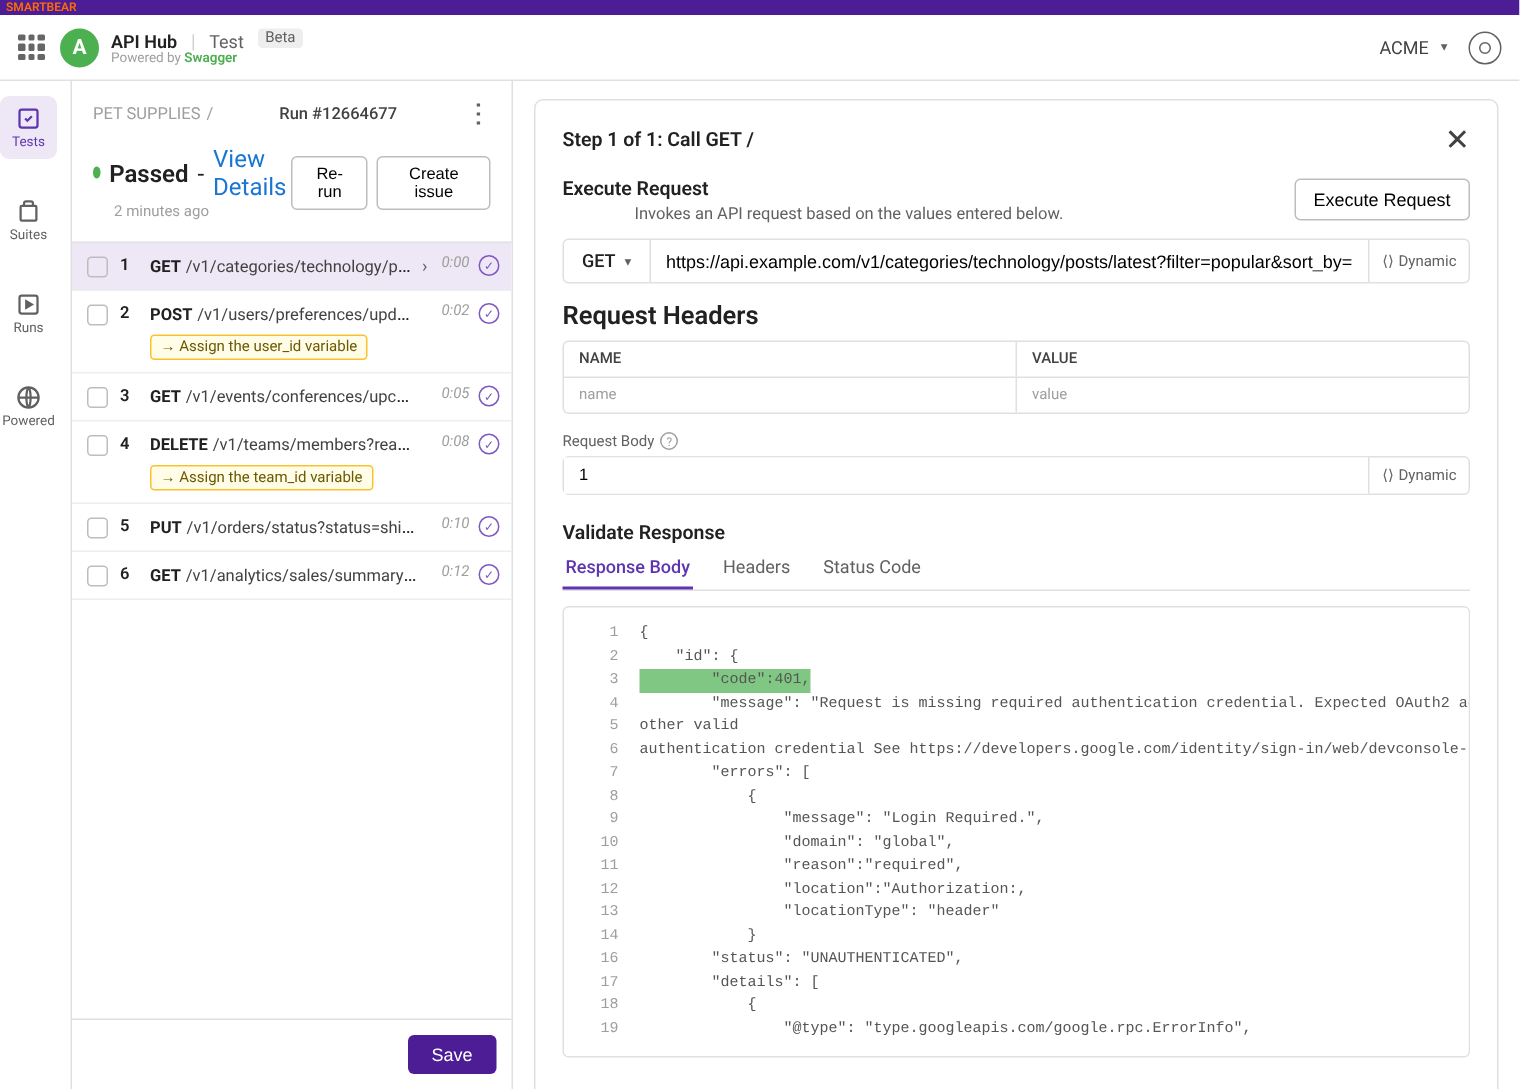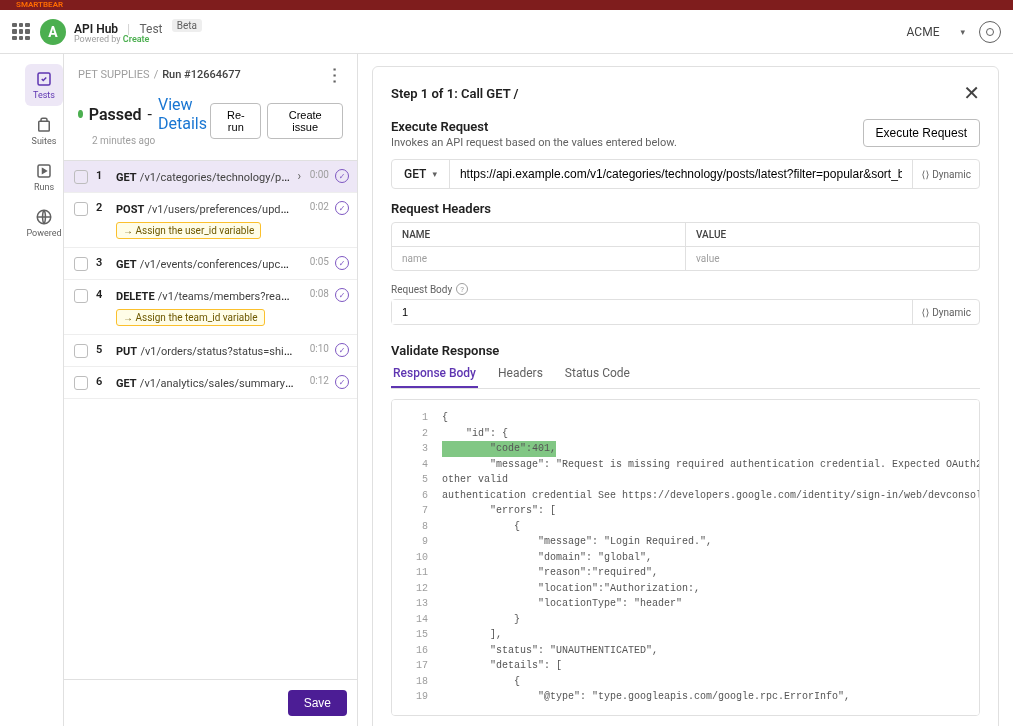--- a/index.html
+++ b/index.html
@@ -1,40 +1,40 @@
 <!DOCTYPE html>
 <html><head>
 <meta charset="utf-8">
 <style>
 * { margin: 0; padding: 0; box-sizing: border-box; }
 body { font-family: -apple-system, BlinkMacSystemFont, "Segoe UI", Roboto, sans-serif; font-size: 13px; color: #212121; background: #fff; }
-.topbar-sb { height: 10px; background: #7f1d1d; padding-left: 16px; font-size: 8px; color: #ff6b00; font-weight: 600; }
+.topbar-sb { height: 10px; background: #4c1d95; padding-left: 4px; font-size: 8px; color: #ff6b00; font-weight: 600; }
 .header { display: flex; align-items: center; height: 44px; border-bottom: 1px solid #e0e0e0; padding: 0 12px; }
 .apps-icon { width: 18px; height: 18px; margin-right: 10px; display: grid; grid-template-columns: repeat(3,1fr); grid-template-rows: repeat(3,1fr); gap: 2px; cursor: pointer; }
 .apps-icon span { background: #666; border-radius: 1px; }
 .logo { width: 26px; height: 26px; background: #4caf50; border-radius: 50%; display: flex; align-items: center; justify-content: center; color: #fff; font-weight: bold; margin-right: 8px; font-size: 14px; }
 .title { font-size: 12px; font-weight: 600; color: #212121; }
 .title-sep { color: #bdbdbd; margin: 0 6px; font-weight: 300; }
 .title-test { color: #616161; font-weight: 400; margin-top: 45px; }
 .beta { font-size: 10px; background: #eee; color: #616161; padding: 1px 5px; border-radius: 3px; margin-left: 6px; vertical-align: 4px; }
 .powered { font-size: 9px; color: #9e9e9e; margin-top: -2px; }
 .powered b { color: #4caf50; font-weight: 600; }
 .header-right { margin-left: auto; display: flex; align-items: center; gap: 14px; }
-.org-select { font-size: 12px; color: #424242; cursor: pointer; display: flex; align-items: center; gap: 21px; }
+.org-select { font-size: 12px; color: #424242; cursor: pointer; display: flex; align-items: center; gap: 8px; }
 .profile-icon { width: 22px; height: 22px; border: 1.5px solid #616161; border-radius: 50%; display: flex; align-items: center; justify-content: center; }
 .profile-icon .inner { width: 8px; height: 8px; border: 1.5px solid #616161; border-radius: 50%; }
 .layout { display: flex; height: calc(100vh - 54px); }
-.sidebar { width: 64px; border-right: 1px solid #e0e0e0; display: flex; flex-direction: column; align-items: flex-end; padding-top: 10px; gap: 4px; }
+.sidebar { width: 48px; border-right: 1px solid #e0e0e0; display: flex; flex-direction: column; align-items: flex-start; padding-top: 10px; gap: 20px; }
 .sidebar-item { display: flex; flex-direction: column; align-items: center; gap: 2px; padding: 6px 4px; width: 38px; border-radius: 6px; cursor: pointer; font-size: 9px; color: #616161; }
 .sidebar-item.active { background: #ede7f6; color: #5e35b1; }
 .sidebar-item svg { width: 18px; height: 18px; }
 .run-panel { width: 294px; border-right: 1px solid #e0e0e0; display: flex; flex-direction: column; }
 .breadcrumb { padding: 10px 14px 4px; font-size: 11px; color: #9e9e9e; display: flex; align-items: center; }
 .breadcrumb .sep { margin: 0 4px; }
-.breadcrumb .run-id { color: #424242; font-weight: 500; }
+.breadcrumb .run-id { color: #424242; font-weight: 500; margin-left: 40px; }
 .kebab { margin-left: auto; font-size: 18px; color: #616161; cursor: pointer; letter-spacing: -2px; transform: rotate(90deg); }
 .status-row { display: flex; align-items: center; padding: 6px 14px 14px; }
 .status-left { flex: 1; }
 .status-badge { display: flex; align-items: center; gap: 6px; font-size: 16px; }
 .status-dot { width: 8px; height: 8px; background: #4caf50; border-radius: 50%; }
 .status-passed { font-weight: 600; }
 .view-details { color: #1976d2; cursor: pointer; }
 .status-time { font-size: 10px; color: #9e9e9e; margin-top: 2px; margin-left: 14px; }
 .status-buttons { display: flex; gap: 6px; }
 .btn-outline { border: 1px solid #bdbdbd; background: #fff; padding: 5px 10px; border-radius: 4px; font-size: 11px; cursor: pointer; }
@@ -42,38 +42,38 @@
 .step-row { display: flex; align-items: flex-start; padding: 8px 8px 8px 10px; border-bottom: 1px solid #eee; cursor: pointer; position: relative; }
 .step-row.active { background: #ede7f6; }
 .step-check { margin-right: 8px; width: 14px; height: 14px; border: 1px solid #bdbdbd; border-radius: 3px; margin-top: 1px; flex-shrink: 0; }
 .step-num { width: 12px; font-size: 11px; font-weight: 600; margin-right: 8px; flex-shrink: 0; }
 .step-body { flex: 1; min-width: 0; margin-right: 6px; }
 .step-method { font-weight: 700; font-size: 11px; }
 .step-path { font-size: 11px; color: #424242; }
 .step-line { white-space: nowrap; overflow: hidden; text-overflow: ellipsis; }
 .assign-badge { display: inline-block; border: 1px solid #fbc02d; background: #fffde7; color: #6d5800; font-size: 10px; padding: 2px 6px; border-radius: 3px; margin-top: 6px; }
 .step-chevron { color: #616161; font-size: 12px; }
-.step-time { width: 28px; text-align: right; font-size: 10px; color: #9e9e9e; margin-right: 6px; flex-shrink: 0; }
+.step-time { width: 28px; text-align: right; font-size: 10px; color: #9e9e9e; margin-right: 6px; flex-shrink: 0; font-style: italic; }
 .step-status { width: 14px; height: 14px; border: 1.5px solid #7e57c2; border-radius: 50%; display: flex; align-items: center; justify-content: center; flex-shrink: 0; color: #7e57c2; font-size: 8px; }
 .save-area { padding: 10px; border-top: 1px solid #e0e0e0; display: flex; justify-content: flex-end; }
 .save-btn { background: #4c1d95; color: #fff; border: none; padding: 6px 16px; border-radius: 4px; font-size: 12px; cursor: pointer; }
 .detail-panel { flex: 1; padding: 12px 14px; overflow-y: auto; }
 .detail-card { border: 1px solid #e0e0e0; border-radius: 6px; padding: 14px 18px; }
 .detail-header { display: flex; align-items: center; margin-bottom: 14px; justify-content: center; }
 .detail-title { font-size: 13px; font-weight: 600; }
 .close-x { margin-left: auto; font-size: 20px; color: #424242; cursor: pointer; }
 .section-row { display: flex; justify-content: space-between; align-items: flex-start; margin-bottom: 10px; }
 .section-title { font-size: 13px; font-weight: 600; margin-bottom: 2px; }
-.section-desc { font-size: 11px; color: #616161; }
+.section-desc { font-size: 11px; color: #616161; margin-left: 48px; }
 .exec-btn { border: 1px solid #bdbdbd; background: #fff; padding: 6px 12px; border-radius: 4px; font-size: 12px; cursor: pointer; }
 .req-line { display: flex; border: 1px solid #e0e0e0; border-radius: 4px; margin-bottom: 12px; overflow: hidden; }
 .method-sel { padding: 7px 12px; border-right: 1px solid #e0e0e0; font-size: 12px; font-weight: 500; display: flex; align-items: center; gap: 6px; cursor: pointer; }
 .url-input { flex: 1; padding: 7px 10px; font-size: 12px; border: none; outline: none; }
 .dynamic-badge { padding: 4px 8px; font-size: 10px; color: #616161; display: flex; align-items: center; gap: 3px; border-left: 1px solid #e0e0e0; cursor: pointer; }
-.sub-title { font-size: 13px; font-weight: 600; margin-bottom: 6px; }
+.sub-title { font-size: 17px; font-weight: 600; margin-bottom: 6px; }
 .req-table { border: 1px solid #e0e0e0; border-radius: 4px; margin-bottom: 12px; }
 .req-table-row { display: flex; }
 .req-table-row.head { border-bottom: 1px solid #e0e0e0; }
 .req-cell { flex: 1; padding: 6px 10px; font-size: 10px; }
 .req-cell.name { border-right: 1px solid #e0e0e0; }
 .req-table-row.head .req-cell { font-size: 10px; color: #424242; font-weight: 500; }
 .req-table-row.body .req-cell { color: #9e9e9e; font-style: normal; }
 .body-label { font-size: 10px; color: #616161; margin-bottom: 4px; display: flex; align-items: center; gap: 4px; }
 .body-row { display: flex; border: 1px solid #e0e0e0; border-radius: 4px; margin-bottom: 18px; }
 .body-input { flex: 1; padding: 6px 10px; font-size: 11px; border: none; outline: none; }
@@ -106,21 +106,21 @@
       <span></span>
     </div>
   <div class="logo">A</div>
   <div>
     <div>
       <span class="title">API Hub</span>
       <span class="title-sep">|</span>
       <span class="title title-test">Test</span>
       <span class="beta">Beta</span>
     </div>
-    <div class="powered"><span>Powered by</span> <b>Create</b></div>
+    <div class="powered"><span>Powered by</span> <b>Swagger</b></div>
   </div>
   <div class="header-right">
     <div class="org-select">
         <span>ACME</span>
         <span class="chev">▾</span>
       </div>
     <div class="profile-icon">
         <div class="inner"></div>
       </div>
   </div>
@@ -320,21 +320,20 @@
           <div class="code-line"><span class="code-ln">5</span><span class="code-txt ">other valid</span></div>
           <div class="code-line"><span class="code-ln">6</span><span class="code-txt ">authentication credential See https://developers.google.com/identity/sign-in/web/devconsole-project.",</span></div>
           <div class="code-line"><span class="code-ln">7</span><span class="code-txt ">        "errors": [</span></div>
           <div class="code-line"><span class="code-ln">8</span><span class="code-txt ">            {</span></div>
           <div class="code-line"><span class="code-ln">9</span><span class="code-txt ">                "message": "Login Required.",</span></div>
           <div class="code-line"><span class="code-ln">10</span><span class="code-txt ">                "domain": "global",</span></div>
           <div class="code-line"><span class="code-ln">11</span><span class="code-txt ">                "reason":"required",</span></div>
           <div class="code-line"><span class="code-ln">12</span><span class="code-txt ">                "location":"Authorization:,</span></div>
           <div class="code-line"><span class="code-ln">13</span><span class="code-txt ">                "locationType": "header"</span></div>
           <div class="code-line"><span class="code-ln">14</span><span class="code-txt ">            }</span></div>
-          <div class="code-line"><span class="code-ln">15</span><span class="code-txt ">        ],</span></div>
           <div class="code-line"><span class="code-ln">16</span><span class="code-txt ">        "status": "UNAUTHENTICATED",</span></div>
           <div class="code-line"><span class="code-ln">17</span><span class="code-txt ">        "details": [</span></div>
           <div class="code-line"><span class="code-ln">18</span><span class="code-txt ">            {</span></div>
           <div class="code-line"><span class="code-ln">19</span><span class="code-txt ">                "@type": "type.googleapis.com/google.rpc.ErrorInfo",</span></div>
         </div>
 
     </div>
   </div>
 </div>
 

